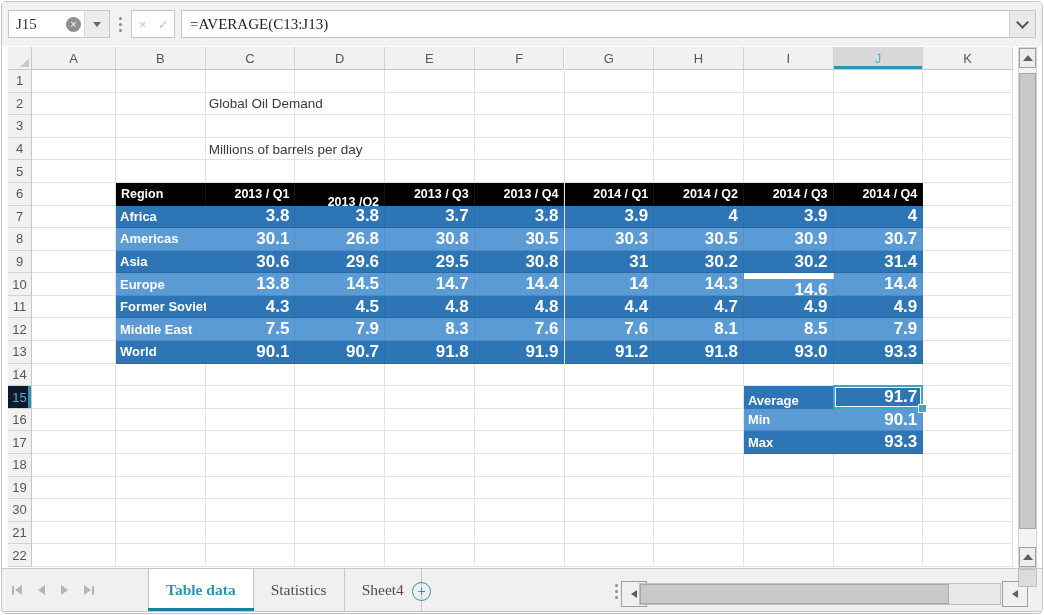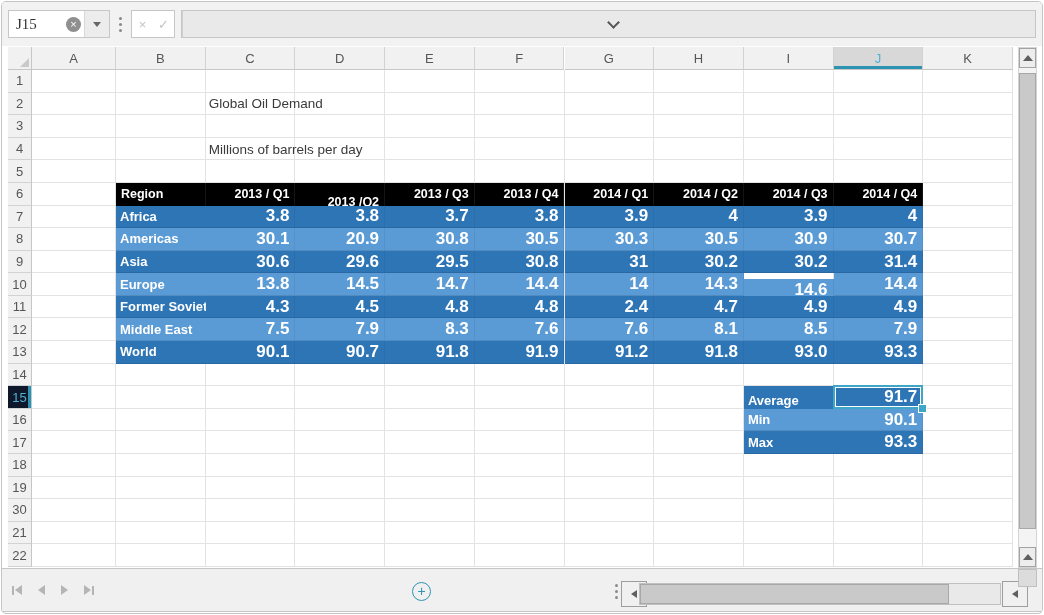--- a/index.html
+++ b/index.html
@@ -116,20 +116,21 @@
     <span class="vdots">
         <i></i>
         <i></i>
         <i></i>
       </span>
     <div class="fx-group">
       <span class="fx-btn">×</span>
       <span class="fx-btn">✓</span>
     </div>
     <div class="finput">
+      <span>=AVERAGE(C13:J13)</span>
       <span class="f-exp">
         <i class="chev"></i>
       </span>
     </div>
   </div>
 
   <div class="grid" id="grid">
       <div class="gcell hdr corner" style="left: 0px; top: 0px; width: 24px; height: 23px;"></div>
       <div class="gcell hdr" style="left: 24px; top: 0px; width: 84px; height: 23px;">A</div>
       <div class="gcell hdr" style="left: 108px; top: 0px; width: 89.7px; height: 23px;">B</div>
@@ -212,21 +213,21 @@
       <div class="gcell c-num band-dark" style="left: 197.7px; top: 158.54px; width: 89.7px; height: 22.59px;">3.8</div>
       <div class="gcell c-num band-dark" style="left: 287.4px; top: 158.54px; width: 89.7px; height: 22.59px;">3.8</div>
       <div class="gcell c-num band-dark" style="left: 377.1px; top: 158.54px; width: 89.7px; height: 22.59px;">3.7</div>
       <div class="gcell c-num band-dark" style="left: 466.8px; top: 158.54px; width: 89.7px; height: 22.59px;">3.8</div>
       <div class="gcell c-num band-dark" style="left: 556.5px; top: 158.54px; width: 89.7px; height: 22.59px;">3.9</div>
       <div class="gcell c-num band-dark" style="left: 646.2px; top: 158.54px; width: 89.7px; height: 22.59px;">4</div>
       <div class="gcell c-num band-dark" style="left: 735.9px; top: 158.54px; width: 89.7px; height: 22.59px;">3.9</div>
       <div class="gcell c-num band-dark" style="left: 825.6px; top: 158.54px; width: 89.7px; height: 22.59px;">4</div>
       <div class="gcell c-region band-light" style="left: 108px; top: 181.13px; width: 89.7px; height: 22.59px;">Americas</div>
       <div class="gcell c-num band-light" style="left: 197.7px; top: 181.13px; width: 89.7px; height: 22.59px;">30.1</div>
-      <div class="gcell c-num band-light" style="left: 287.4px; top: 181.13px; width: 89.7px; height: 22.59px;">20.9</div>
+      <div class="gcell c-num band-light" style="left: 287.4px; top: 181.13px; width: 89.7px; height: 22.59px;">26.8</div>
       <div class="gcell c-num band-light" style="left: 377.1px; top: 181.13px; width: 89.7px; height: 22.59px;">30.8</div>
       <div class="gcell c-num band-light" style="left: 466.8px; top: 181.13px; width: 89.7px; height: 22.59px;">30.5</div>
       <div class="gcell c-num band-light" style="left: 556.5px; top: 181.13px; width: 89.7px; height: 22.59px;">30.3</div>
       <div class="gcell c-num band-light" style="left: 646.2px; top: 181.13px; width: 89.7px; height: 22.59px;">30.5</div>
       <div class="gcell c-num band-light" style="left: 735.9px; top: 181.13px; width: 89.7px; height: 22.59px;">30.9</div>
       <div class="gcell c-num band-light" style="left: 825.6px; top: 181.13px; width: 89.7px; height: 22.59px;">30.7</div>
       <div class="gcell c-region band-dark" style="left: 108px; top: 203.72px; width: 89.7px; height: 22.59px;">Asia</div>
       <div class="gcell c-num band-dark" style="left: 197.7px; top: 203.72px; width: 89.7px; height: 22.59px;">30.6</div>
       <div class="gcell c-num band-dark" style="left: 287.4px; top: 203.72px; width: 89.7px; height: 22.59px;">29.6</div>
       <div class="gcell c-num band-dark" style="left: 377.1px; top: 203.72px; width: 89.7px; height: 22.59px;">29.5</div>
@@ -242,21 +243,21 @@
       <div class="gcell c-num band-light" style="left: 466.8px; top: 226.31px; width: 89.7px; height: 22.59px;">14.4</div>
       <div class="gcell c-num band-light" style="left: 556.5px; top: 226.31px; width: 89.7px; height: 22.59px;">14</div>
       <div class="gcell c-num band-light" style="left: 646.2px; top: 226.31px; width: 89.7px; height: 22.59px;">14.3</div>
       <div class="gcell c-num band-light" style="left: 735.9px; top: 232px; width: 89.7px; height: 22.59px;">14.6</div>
       <div class="gcell c-num band-light" style="left: 825.6px; top: 226.31px; width: 89.7px; height: 22.59px;">14.4</div>
       <div class="gcell c-region band-dark" style="left: 108px; top: 248.9px; width: 89.7px; height: 22.59px;">Former Soviet Union</div>
       <div class="gcell c-num band-dark" style="left: 197.7px; top: 248.9px; width: 89.7px; height: 22.59px;">4.3</div>
       <div class="gcell c-num band-dark" style="left: 287.4px; top: 248.9px; width: 89.7px; height: 22.59px;">4.5</div>
       <div class="gcell c-num band-dark" style="left: 377.1px; top: 248.9px; width: 89.7px; height: 22.59px;">4.8</div>
       <div class="gcell c-num band-dark" style="left: 466.8px; top: 248.9px; width: 89.7px; height: 22.59px;">4.8</div>
-      <div class="gcell c-num band-dark" style="left: 556.5px; top: 248.9px; width: 89.7px; height: 22.59px;">2.4</div>
+      <div class="gcell c-num band-dark" style="left: 556.5px; top: 248.9px; width: 89.7px; height: 22.59px;">4.4</div>
       <div class="gcell c-num band-dark" style="left: 646.2px; top: 248.9px; width: 89.7px; height: 22.59px;">4.7</div>
       <div class="gcell c-num band-dark" style="left: 735.9px; top: 248.9px; width: 89.7px; height: 22.59px;">4.9</div>
       <div class="gcell c-num band-dark" style="left: 825.6px; top: 248.9px; width: 89.7px; height: 22.59px;">4.9</div>
       <div class="gcell c-region band-light" style="left: 108px; top: 271.49px; width: 89.7px; height: 22.59px;">Middle East</div>
       <div class="gcell c-num band-light" style="left: 197.7px; top: 271.49px; width: 89.7px; height: 22.59px;">7.5</div>
       <div class="gcell c-num band-light" style="left: 287.4px; top: 271.49px; width: 89.7px; height: 22.59px;">7.9</div>
       <div class="gcell c-num band-light" style="left: 377.1px; top: 271.49px; width: 89.7px; height: 22.59px;">8.3</div>
       <div class="gcell c-num band-light" style="left: 466.8px; top: 271.49px; width: 89.7px; height: 22.59px;">7.6</div>
       <div class="gcell c-num band-light" style="left: 556.5px; top: 271.49px; width: 89.7px; height: 22.59px;">7.6</div>
       <div class="gcell c-num band-light" style="left: 646.2px; top: 271.49px; width: 89.7px; height: 22.59px;">8.1</div>
@@ -301,20 +302,31 @@
         <i class="tri-left"></i>
         </span>
       <span class="nav-btn">
         <i class="tri-right"></i>
         </span>
       <span class="nav-btn">
         <i class="tri-right"></i>
           <i class="bar"></i>
         </span>
     </div>
+    <div class="tabs">
+      <div class="tab active">
+        <span>Table data</span>
+        </div>
+      <div class="tab">
+        <span>Statistics</span>
+        </div>
+      <div class="tab">
+        <span>Sheet4</span>
+        </div>
+    </div>
     <span class="addbtn">
       <span>+</span></span>
     <span class="vdots sb-dots">
         <i></i>
         <i></i>
         <i></i>
       </span>
     <span class="sc-btn" style="left:619px;">
       <i class="tri-left sm"></i>
       </span>

